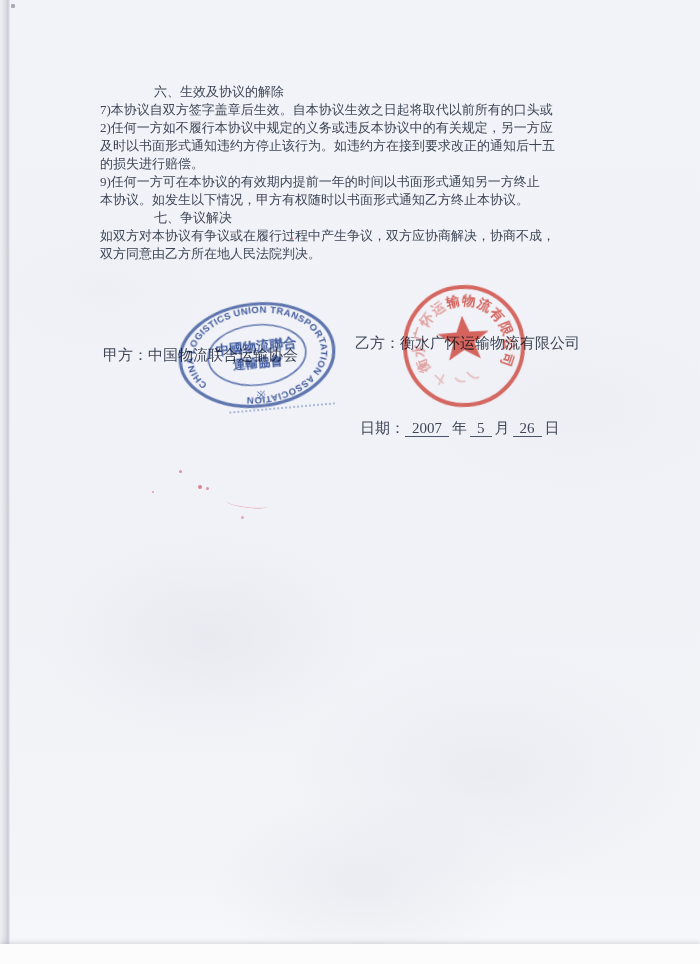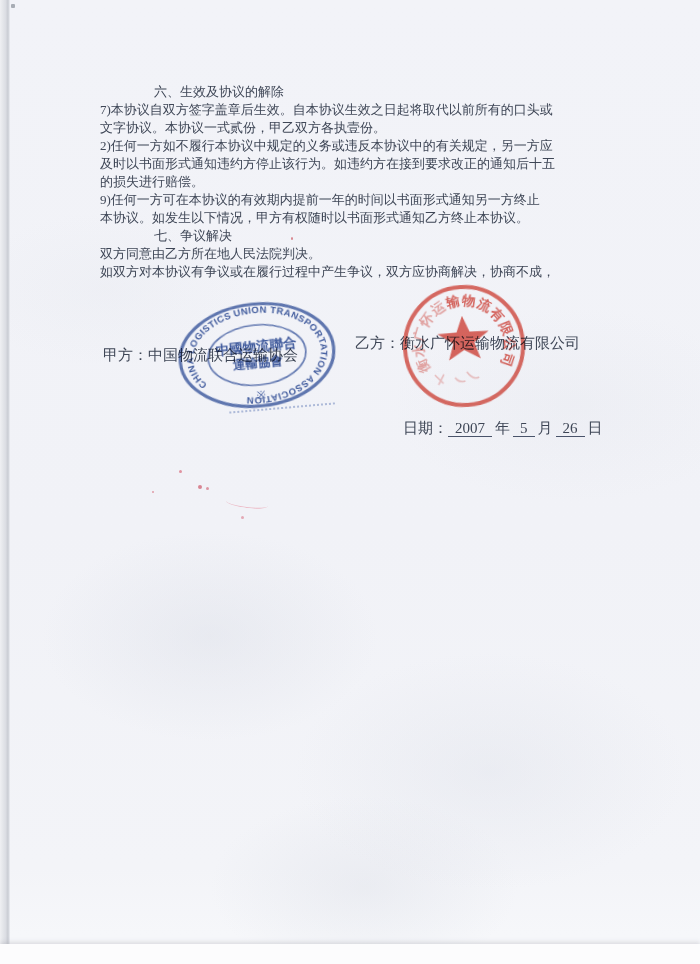--- a/index.html
+++ b/index.html
@@ -34,21 +34,21 @@
   .doc-text{
     position:absolute;left:100px;top:83px;width:508px;
     font-size:13px;line-height:18px;color:#3e4656;
   }
   .line{white-space:nowrap;}
   .line.heading{padding-left:54px;}
   
   .sig{position:absolute;font-size:15px;color:#3e4656;white-space:nowrap;}
   .sig-a{left:103px;top:346px;}
   .sig-b{left:355px;top:334px;}
-  .date-row{left:360px;top:419px;margin-left:43px;}
+  .date-row{left:360px;top:419px;}
   .u{display:inline-block;border-bottom:1px solid #49536a;padding:0 7px;line-height:16px;}
   .unit{margin:0 3px;}
   
   .stamp-blue{
     position:absolute;left:176px;top:301px;width:162px;height:108px;
     transform:rotate(-6deg);mix-blend-mode:multiply;filter:blur(.35px);opacity:.93;
   }
   .stamp-blue svg{width:100%;height:100%;overflow:visible;}
   .b-outer{fill:none;stroke:#3a58a0;stroke-width:3.2;opacity:.85;}
   .b-inner{fill:none;stroke:#3a58a0;stroke-width:1.6;opacity:.8;}
@@ -87,29 +87,28 @@
 </head>
 <body>
 
 <div class="scan-page">
 
   <div class="left-edge"></div>
 
   <div class="doc-text">
     <div class="line heading">六、生效及协议的解除</div>
     <div class="line">7)本协议自双方签字盖章后生效。自本协议生效之日起将取代以前所有的口头或</div>
-    <div class="line">文字协议。本协议一式贰份，甲乙双方各执壹份。</div>
     <div class="line">2)任何一方如不履行本协议中规定的义务或违反本协议中的有关规定，另一方应</div>
     <div class="line">及时以书面形式通知违约方停止该行为。如违约方在接到要求改正的通知后十五</div>
     <div class="line">的损失进行赔偿。</div>
     <div class="line">9)任何一方可在本协议的有效期内提前一年的时间以书面形式通知另一方终止</div>
     <div class="line">本协议。如发生以下情况，甲方有权随时以书面形式通知乙方终止本协议。</div>
     <div class="line heading">七、争议解决</div>
+    <div class="line">如双方对本协议有争议或在履行过程中产生争议，双方应协商解决，协商不成，</div>
     <div class="line">双方同意由乙方所在地人民法院判决。</div>
-    <div class="line">如双方对本协议有争议或在履行过程中产生争议，双方应协商解决，协商不成，</div>
   </div>
 
   <div class="sig sig-a">
     <span>甲方：</span><span>中国物流联合运输协会</span>
   </div>
   <div class="sig sig-b">
     <span>乙方：</span><span>衡水广怀运输物流有限公司</span>
   </div>
   <div class="sig date-row">
     <span>日期：</span><span class="u">2007</span><span class="unit">年</span><span class="u">5</span><span class="unit">月</span><span class="u">26</span><span class="unit">日</span>

